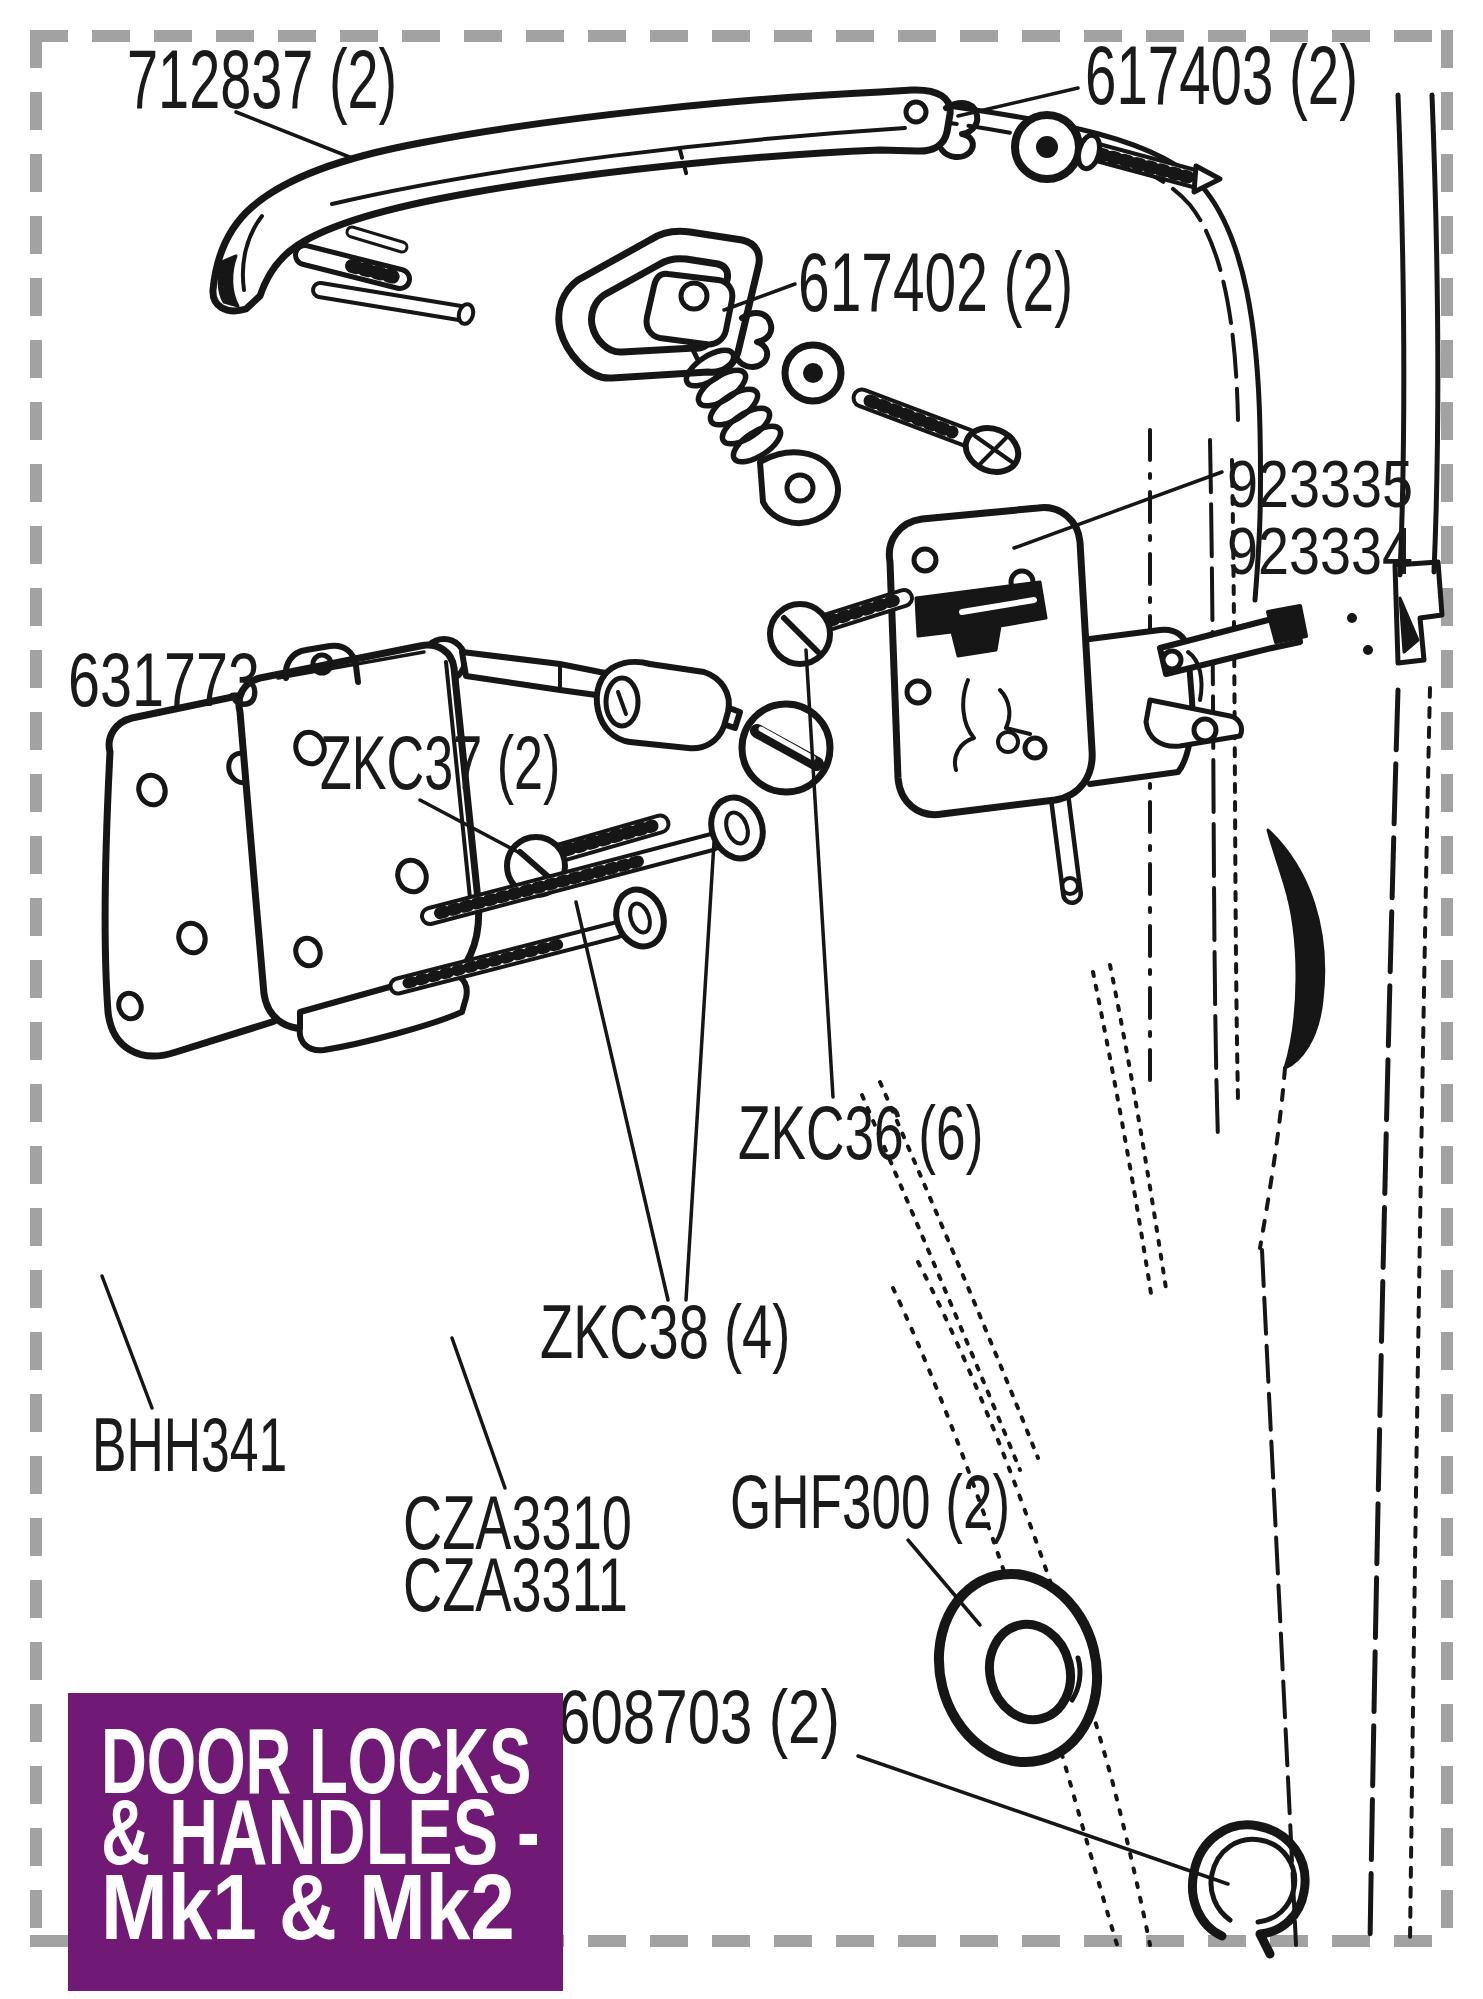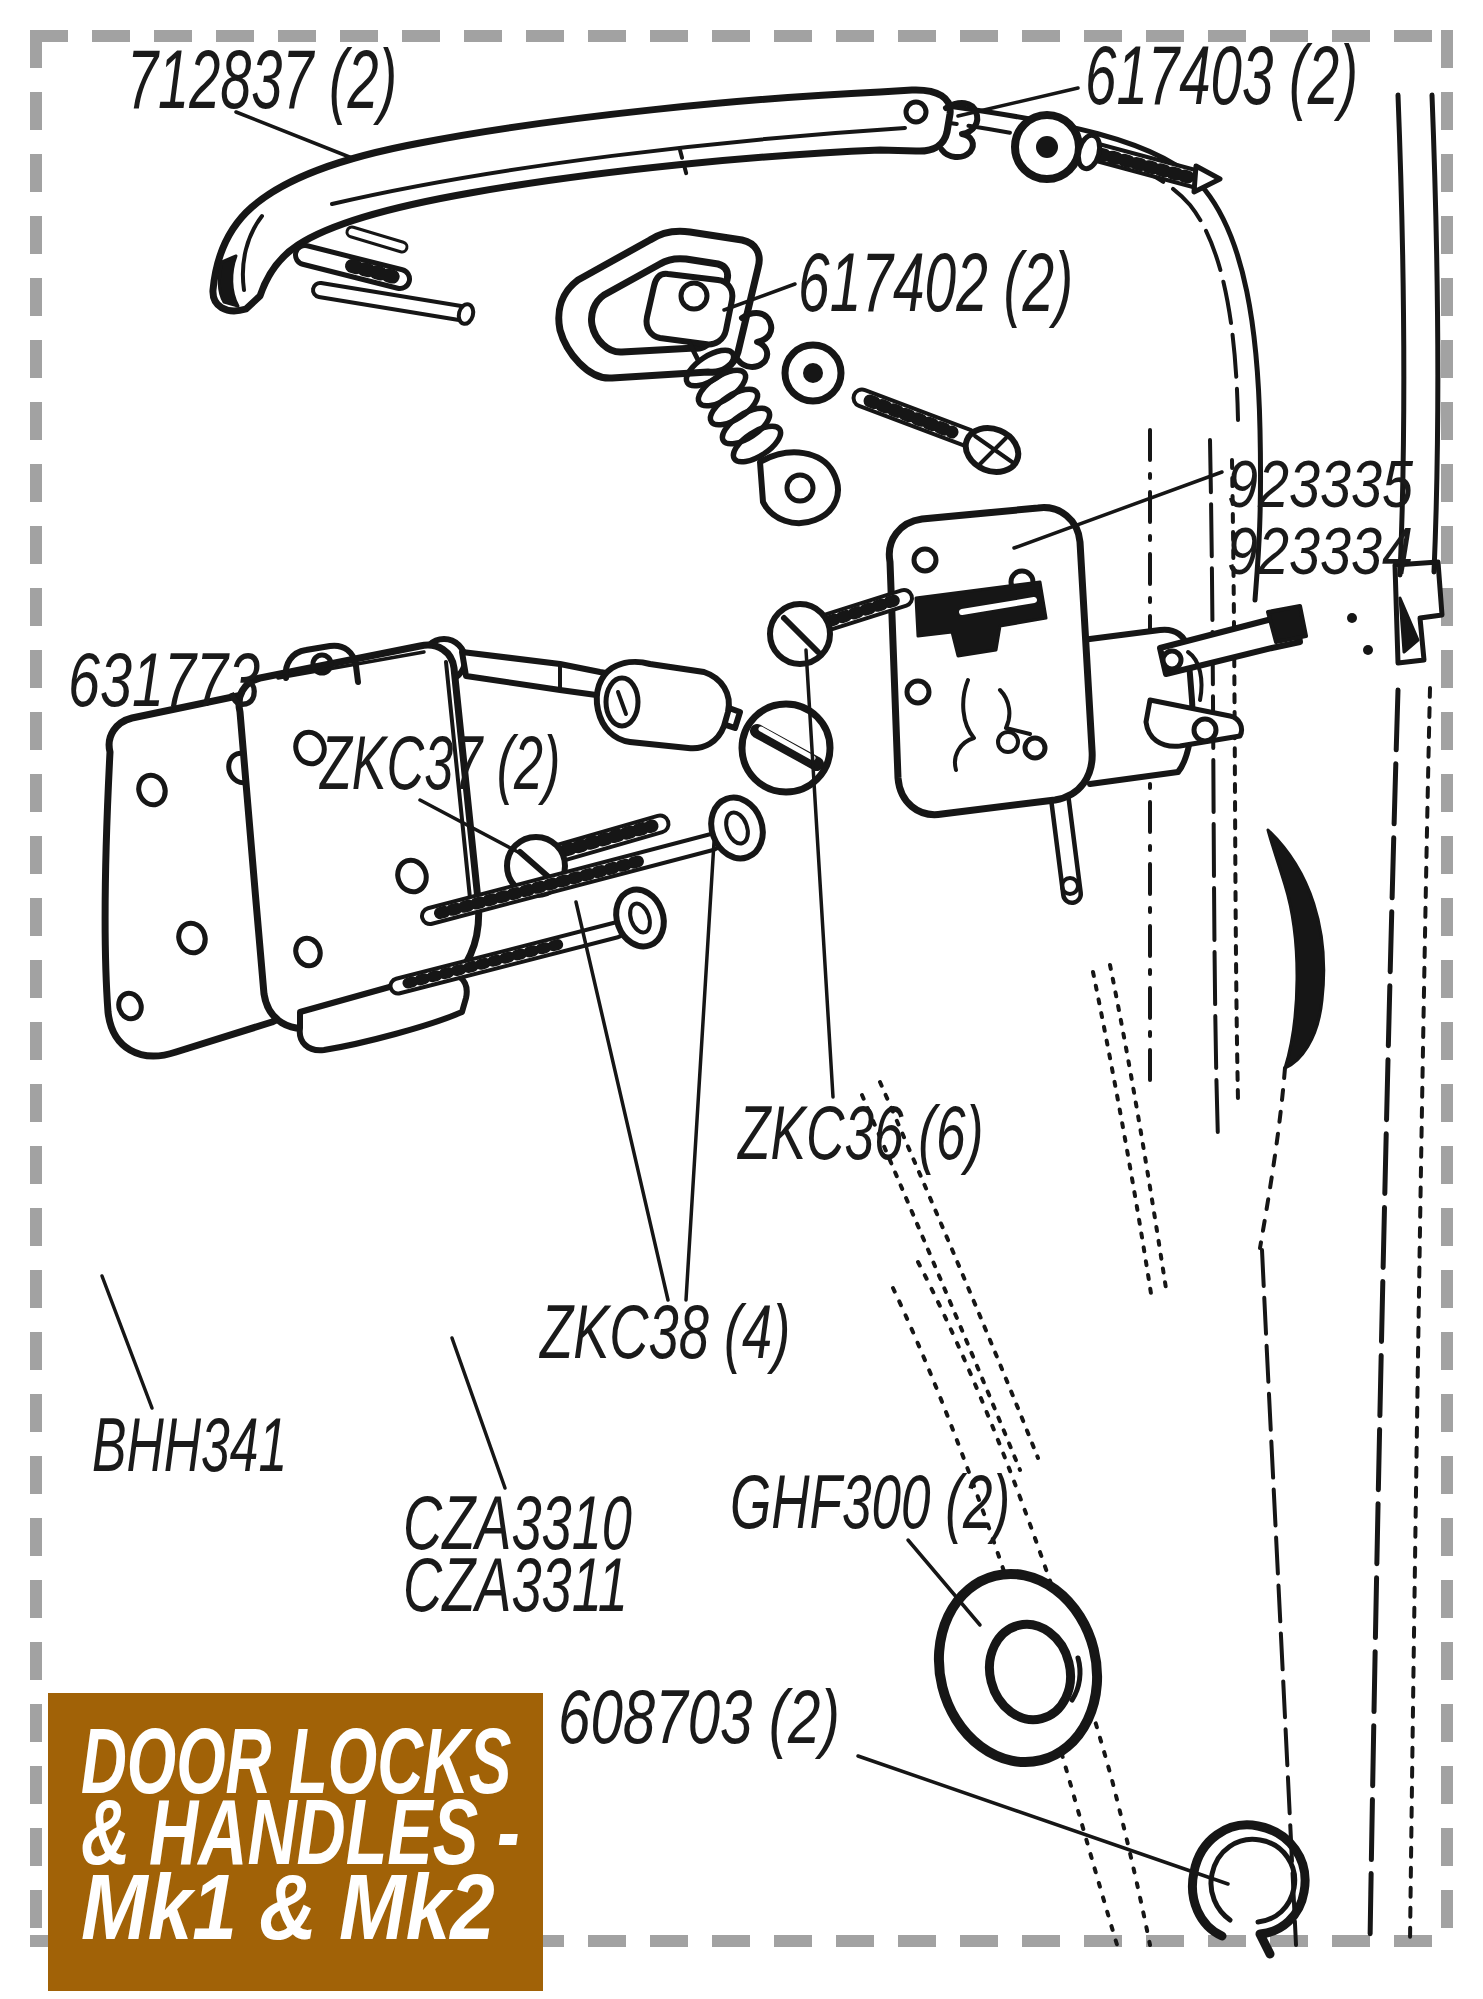--- a/index.html
+++ b/index.html
@@ -1,18 +1,18 @@
 <!DOCTYPE html>
 <html><head>
 <meta charset="utf-8">
 <style>
   html,body{margin:0;padding:0;background:#fff;}
   body{width:1483px;height:1999px;position:relative;overflow:hidden;
        font-family:"Liberation Sans",sans-serif;}
-  .stage{position:absolute;left:0;top:0;width:1483px;height:1999px;font-style:italic;}
+  .stage{position:absolute;left:0;top:0;width:1483px;height:1999px;}
   
   .b{position:absolute;background:transparent;}
   .bh{height:12px;background:repeating-linear-gradient(90deg,#a2a2a2 0 38px,transparent 38px 62px);}
   .bv{width:12px;background:repeating-linear-gradient(180deg,#a2a2a2 0 38px,transparent 38px 62px);}
   #b-top{left:30px;top:30px;width:1423px;}
   #b-bottom{left:30px;top:1935px;width:1423px;}
   #b-left{left:30px;top:30px;height:1917px;}
   #b-right{left:1441px;top:30px;height:1917px;}
   
   #art{position:absolute;left:0;top:0;}
@@ -28,22 +28,22 @@
   #lbl-631773 {left:68px;top:642px;  transform:scaleX(.757);}
   #lbl-zkc37  {left:320px;top:725px; transform:scaleX(.686);}
   #lbl-zkc36  {left:738px;top:1095px;transform:scaleX(.70);}
   #lbl-zkc38  {left:540px;top:1294px;transform:scaleX(.714);}
   #lbl-bhh341 {left:92px;top:1407px; transform:scaleX(.68);}
   #lbl-cza3310{left:403px;top:1485px;transform:scaleX(.713);}
   #lbl-cza3311{left:403px;top:1547px;transform:scaleX(.713);}
   #lbl-ghf300 {left:730px;top:1464px;transform:scaleX(.698);}
   #lbl-608703 {left:558px;top:1679px;transform:scaleX(.767);}
   
-  #title-box{position:absolute;left:48px;top:1693px;width:495px;height:298px;
-             background:#a16207;z-index:5;}
+  #title-box{position:absolute;left:68px;top:1693px;width:495px;height:298px;
+             background:#701a75;z-index:5;}
   #title-box .tline{position:absolute;left:33px;color:#ffffff;font-weight:700;
              font-size:92px;line-height:1;white-space:nowrap;transform-origin:0 0;}
   #tb-line1{top:22px;transform:scaleX(.69);}
   #tb-line2{top:93px;transform:scaleX(.74);}
   #tb-line3{top:168px;transform:scaleX(.87);color:#ee2d36;}
 </style>
 </head>
 <body>
 
 <div class="stage">

